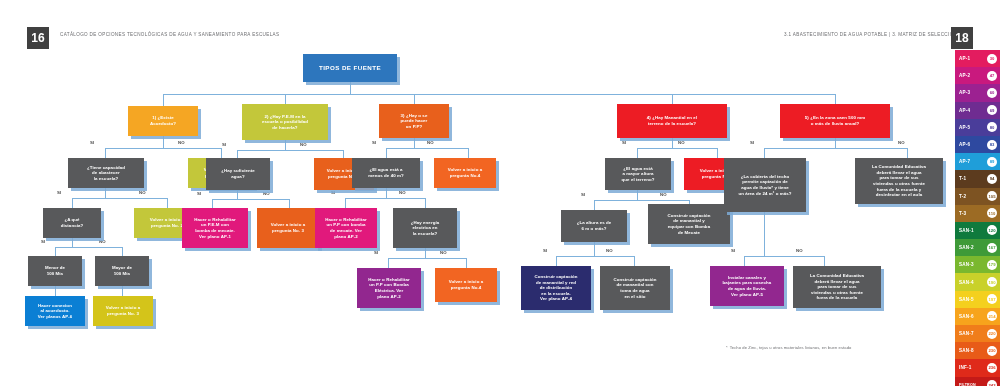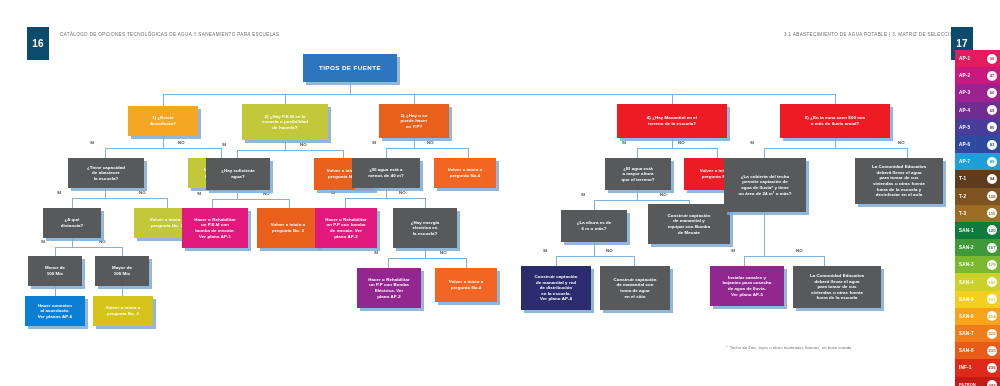--- a/index.html
+++ b/index.html
@@ -7,22 +7,22 @@
   body {
     width:1000px; height:386px; position:relative;
     background:#ffffff;
     font-family:"Liberation Sans", sans-serif;
     overflow:hidden;
   }
 
   
   #header { position:absolute; left:0; top:0; width:1000px; height:46px; }
   .pagechip {
-    position:absolute; top:27px; width:22px; height:33px;
-    background:#0c4a6e; color:#fff; font-size:10px; font-weight:bold;
+    position:absolute; top:27px; width:22px; height:22px;
+    background:#404040; color:#fff; font-size:12px; font-weight:bold;
     display:flex; align-items:center; justify-content:center; letter-spacing:.2px;
   }
   #pagechip-left  { left:27px; }
   #pagechip-right { left:951px; }
   .headtext {
     position:absolute; top:30px; font-size:4.6px; color:#6d6e71;
     letter-spacing:.35px; white-space:nowrap; line-height:9px;
   }
   #headtext-left  { left:60px; }
   #headtext-right { left:784px; }
@@ -86,21 +86,21 @@
     display:flex; align-items:center; justify-content:center;
   }
 </style>
 </head>
 <body>
 
 <div id="header">
   <div class="pagechip" id="pagechip-left">16</div>
   <div class="headtext" id="headtext-left">CATÁLOGO DE OPCIONES TECNOLÓGICAS DE AGUA Y SANEAMIENTO PARA ESCUELAS</div>
   <div class="headtext" id="headtext-right">3.1 ABASTECIMIENTO DE AGUA POTABLE  |  3. MATRIZ DE SELECCIÓN</div>
-  <div class="pagechip" id="pagechip-right">17</div>
+  <div class="pagechip" id="pagechip-right">18</div>
 </div>
 
 <div id="canvas">
 
   <div class="ln lnv" style="left:350px; top:82px; height:12px;"></div>
 
   <div class="ln lnh" style="left:163px; top:94px; width:672px;"></div>
   <div class="ln lnv" style="left:163px; top:94px; height:12px;"></div>
   <div class="ln lnv" style="left:285px; top:94px; height:12px;"></div>
   <div class="ln lnv" style="left:414px; top:94px; height:12px;"></div>

